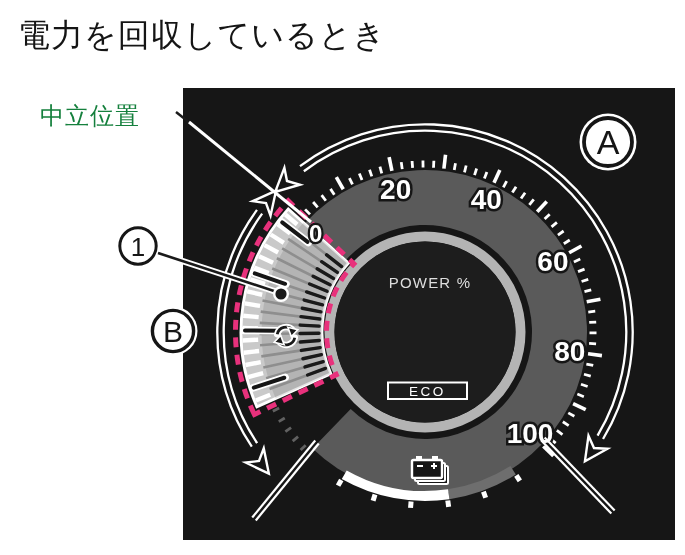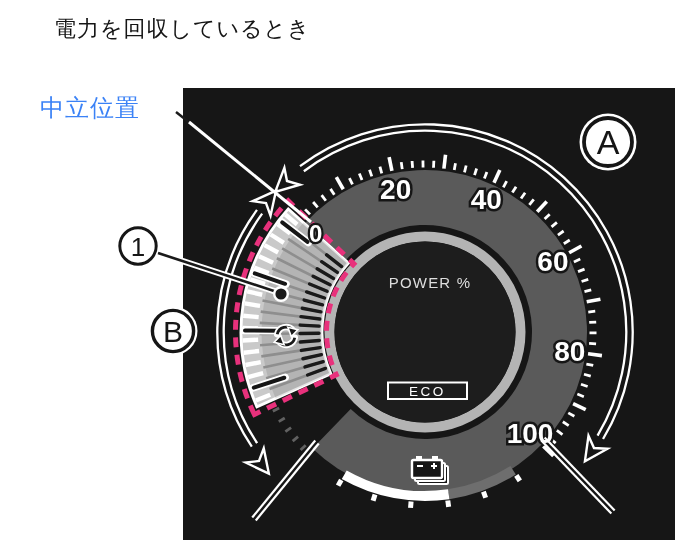--- a/index.html
+++ b/index.html
@@ -1,20 +1,20 @@
 <!DOCTYPE html>
 <html><head>
 <meta charset="utf-8">
 <style>
   html,body{margin:0;padding:0;background:#ffffff;}
   .stage{position:relative;width:685px;height:555px;background:#ffffff;overflow:hidden;
          font-family:"Liberation Sans",sans-serif;}
-  .title{position:absolute;left:18px;top:14px;font-size:22px;color:#151515;
-         letter-spacing:1px;white-space:nowrap;margin-left:36px;}
-  .neutral-label{position:absolute;left:40px;top:92px;font-size:24px;color:#3b82f6;
+  .title{position:absolute;left:18px;top:14px;font-size:32px;color:#151515;
+         letter-spacing:1px;white-space:nowrap;}
+  .neutral-label{position:absolute;left:40px;top:100px;font-size:24px;color:#15803d;
          letter-spacing:1px;white-space:nowrap;}
   .panel{position:absolute;left:183px;top:88px;width:492px;height:452px;background:#161616;}
   svg.gfx{position:absolute;left:0;top:0;}
 </style>
 </head>
 <body>
 
 <div class="stage">
   <div class="panel"></div>
   <svg class="gfx" id="gfx" width="685" height="555" viewBox="0 0 685 555">

